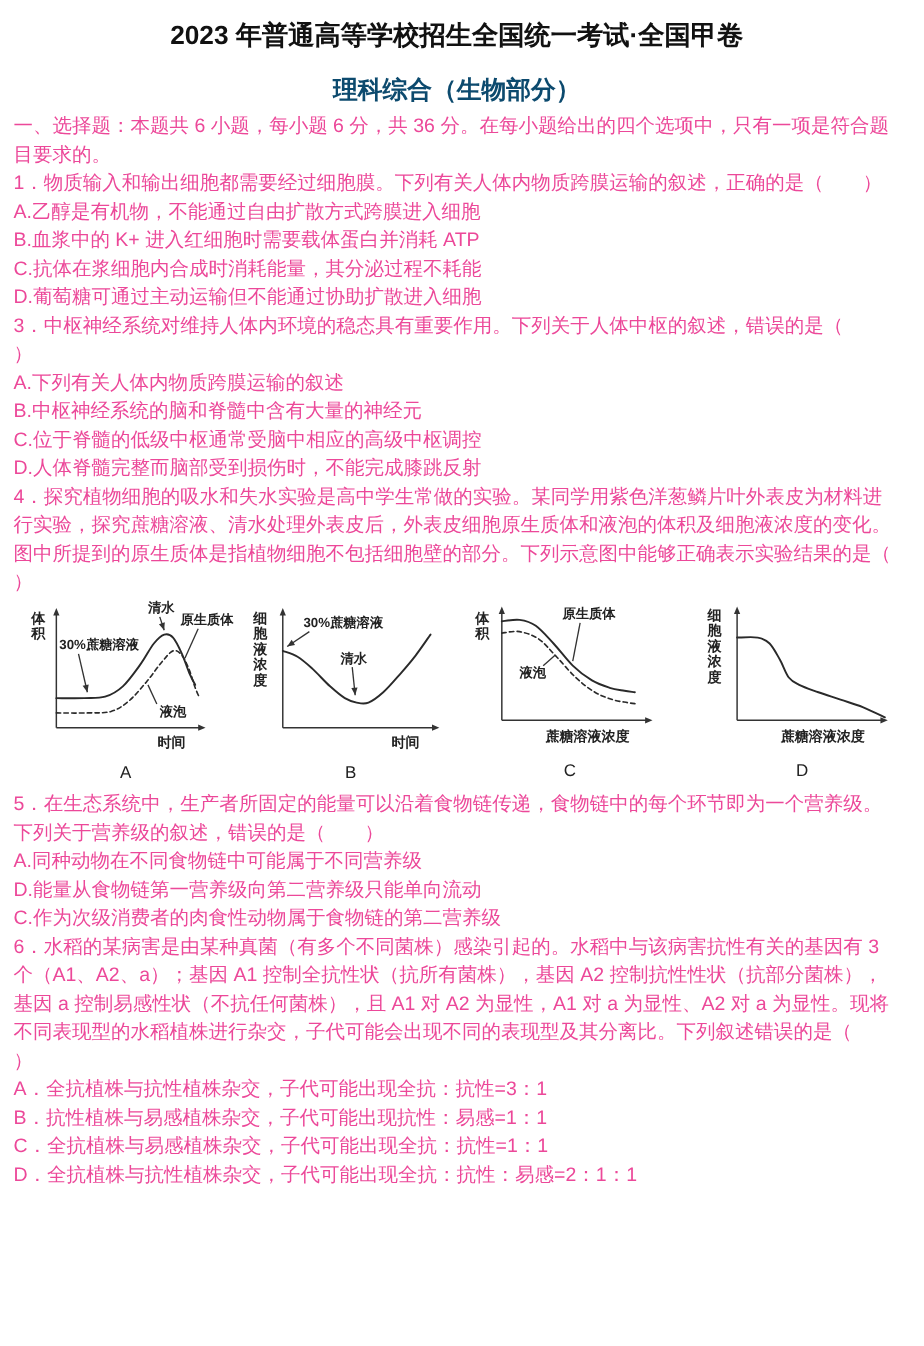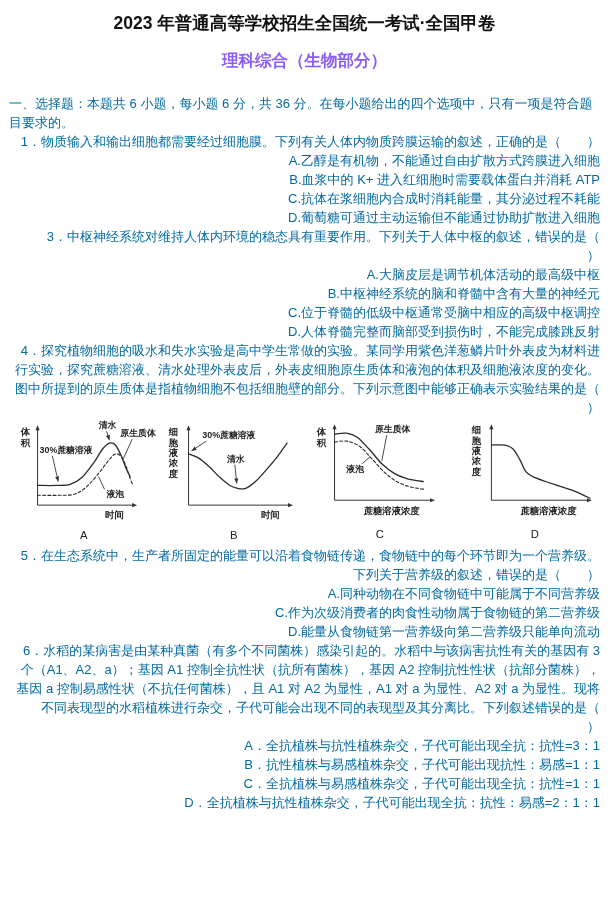--- a/index.html
+++ b/index.html
@@ -6,27 +6,27 @@
   body{
     width:616px;height:897px;overflow:hidden;box-sizing:border-box;
     font-family:"Liberation Sans","DejaVu Sans",sans-serif;
     color:#1a1a1a;
   }
   .page{box-sizing:border-box;width:616px;height:690px;padding:6px 16px 4px 9px;background:#fff;}
   .paper-title{
     text-align:center;font-size:17.5px;font-weight:700;line-height:26px;margin:4px 0 2px 0;color:#111;
   }
   .paper-subtitle{
-    text-align:center;font-size:16.5px;font-weight:700;line-height:24px;margin:12px 0 22px 0;color:#8b5cf6;
+    text-align:center;font-size:16.5px;font-weight:700;line-height:24px;margin:12px 0 2px 0;color:#0c4a6e;
   }
   .section-intro,.stem,.opt{
-    font-size:13px;line-height:19px;margin:0;color:#0369a1;
+    font-size:13px;line-height:19px;margin:0;color:#ec4899;
     word-break:break-all;
   }
-  .q{margin:0;text-align:right;}
+  .q{margin:0;}
   .figure{
     display:flex;justify-content:space-between;align-items:flex-start;
     margin:2px 0 2px 0;
   }
   .figure svg{display:block;}
   svg text{font-family:"Liberation Sans","DejaVu Sans",sans-serif;fill:#222;}
   .ax{stroke:#333;stroke-width:1;fill:none;}
   .axh{fill:#333;stroke:none;}
   .curve{stroke:#2a2a2a;stroke-width:1.3;fill:none;stroke-linecap:round;}
   .dash{stroke-dasharray:3 2.2;stroke-width:1.1;}
@@ -49,21 +49,21 @@
     <p class="stem">1．物质输入和输出细胞都需要经过细胞膜。下列有关人体内物质跨膜运输的叙述，正确的是（　　）</p>
     <p class="opt">A.乙醇是有机物，不能通过自由扩散方式跨膜进入细胞</p>
     <p class="opt">B.血浆中的 K+ 进入红细胞时需要载体蛋白并消耗 ATP</p>
     <p class="opt">C.抗体在浆细胞内合成时消耗能量，其分泌过程不耗能</p>
     <p class="opt">D.葡萄糖可通过主动运输但不能通过协助扩散进入细胞</p>
   </div>
 
 
   <div class="q">
     <p class="stem">3．中枢神经系统对维持人体内环境的稳态具有重要作用。下列关于人体中枢的叙述，错误的是（　　）</p>
-    <p class="opt">A.大脑皮层是调节机体活动的最高级中枢</p>
+    <p class="opt">A.下列有关人体内物质跨膜运输的叙述</p>
     <p class="opt">B.中枢神经系统的脑和脊髓中含有大量的神经元</p>
     <p class="opt">C.位于脊髓的低级中枢通常受脑中相应的高级中枢调控</p>
     <p class="opt">D.人体脊髓完整而脑部受到损伤时，不能完成膝跳反射</p>
   </div>
 
   <div class="q">
     <p class="stem">4．探究植物细胞的吸水和失水实验是高中学生常做的实验。某同学用紫色洋葱鳞片叶外表皮为材料进行实验，探究蔗糖溶液、清水处理外表皮后，外表皮细胞原生质体和液泡的体积及细胞液浓度的变化。图中所提到的原生质体是指植物细胞不包括细胞壁的部分。下列示意图中能够正确表示实验结果的是（　　）</p>
     <div class="figure">
       <svg width="149" height="125" viewBox="0 0 150 126">
           <line x1="29" y1="87" x2="127" y2="87" class="ax"></line>
@@ -126,22 +126,22 @@
           <text x="20" y="14" class="axl"><tspan x="20" dy="0">细</tspan><tspan x="20" dy="10.5">胞</tspan><tspan x="20" dy="10.5">液</tspan><tspan x="20" dy="10.5">浓</tspan><tspan x="20" dy="10.5">度</tspan></text>
           <text x="98" y="96" class="axl" text-anchor="middle">蔗糖溶液浓度</text>
           <text x="84" y="120" class="letter" text-anchor="middle">D</text>
         </svg>
     </div>
   </div>
 
   <div class="q">
     <p class="stem">5．在生态系统中，生产者所固定的能量可以沿着食物链传递，食物链中的每个环节即为一个营养级。下列关于营养级的叙述，错误的是（　　）</p>
     <p class="opt">A.同种动物在不同食物链中可能属于不同营养级</p>
+    <p class="opt">D.能量从食物链第一营养级向第二营养级只能单向流动</p>
     <p class="opt">C.作为次级消费者的肉食性动物属于食物链的第二营养级</p>
-    <p class="opt">D.能量从食物链第一营养级向第二营养级只能单向流动</p>
   </div>
 
   <div class="q">
     <p class="stem">6．水稻的某病害是由某种真菌（有多个不同菌株）感染引起的。水稻中与该病害抗性有关的基因有 3 个（A1、A2、a）；基因 A1 控制全抗性状（抗所有菌株），基因 A2 控制抗性性状（抗部分菌株），基因 a 控制易感性状（不抗任何菌株），且 A1 对 A2 为显性，A1 对 a 为显性、A2 对 a 为显性。现将不同表现型的水稻植株进行杂交，子代可能会出现不同的表现型及其分离比。下列叙述错误的是（　　）</p>
     <p class="opt">A．全抗植株与抗性植株杂交，子代可能出现全抗：抗性=3：1</p>
     <p class="opt">B．抗性植株与易感植株杂交，子代可能出现抗性：易感=1：1</p>
     <p class="opt">C．全抗植株与易感植株杂交，子代可能出现全抗：抗性=1：1</p>
     <p class="opt">D．全抗植株与抗性植株杂交，子代可能出现全抗：抗性：易感=2：1：1</p>
   </div>
 

